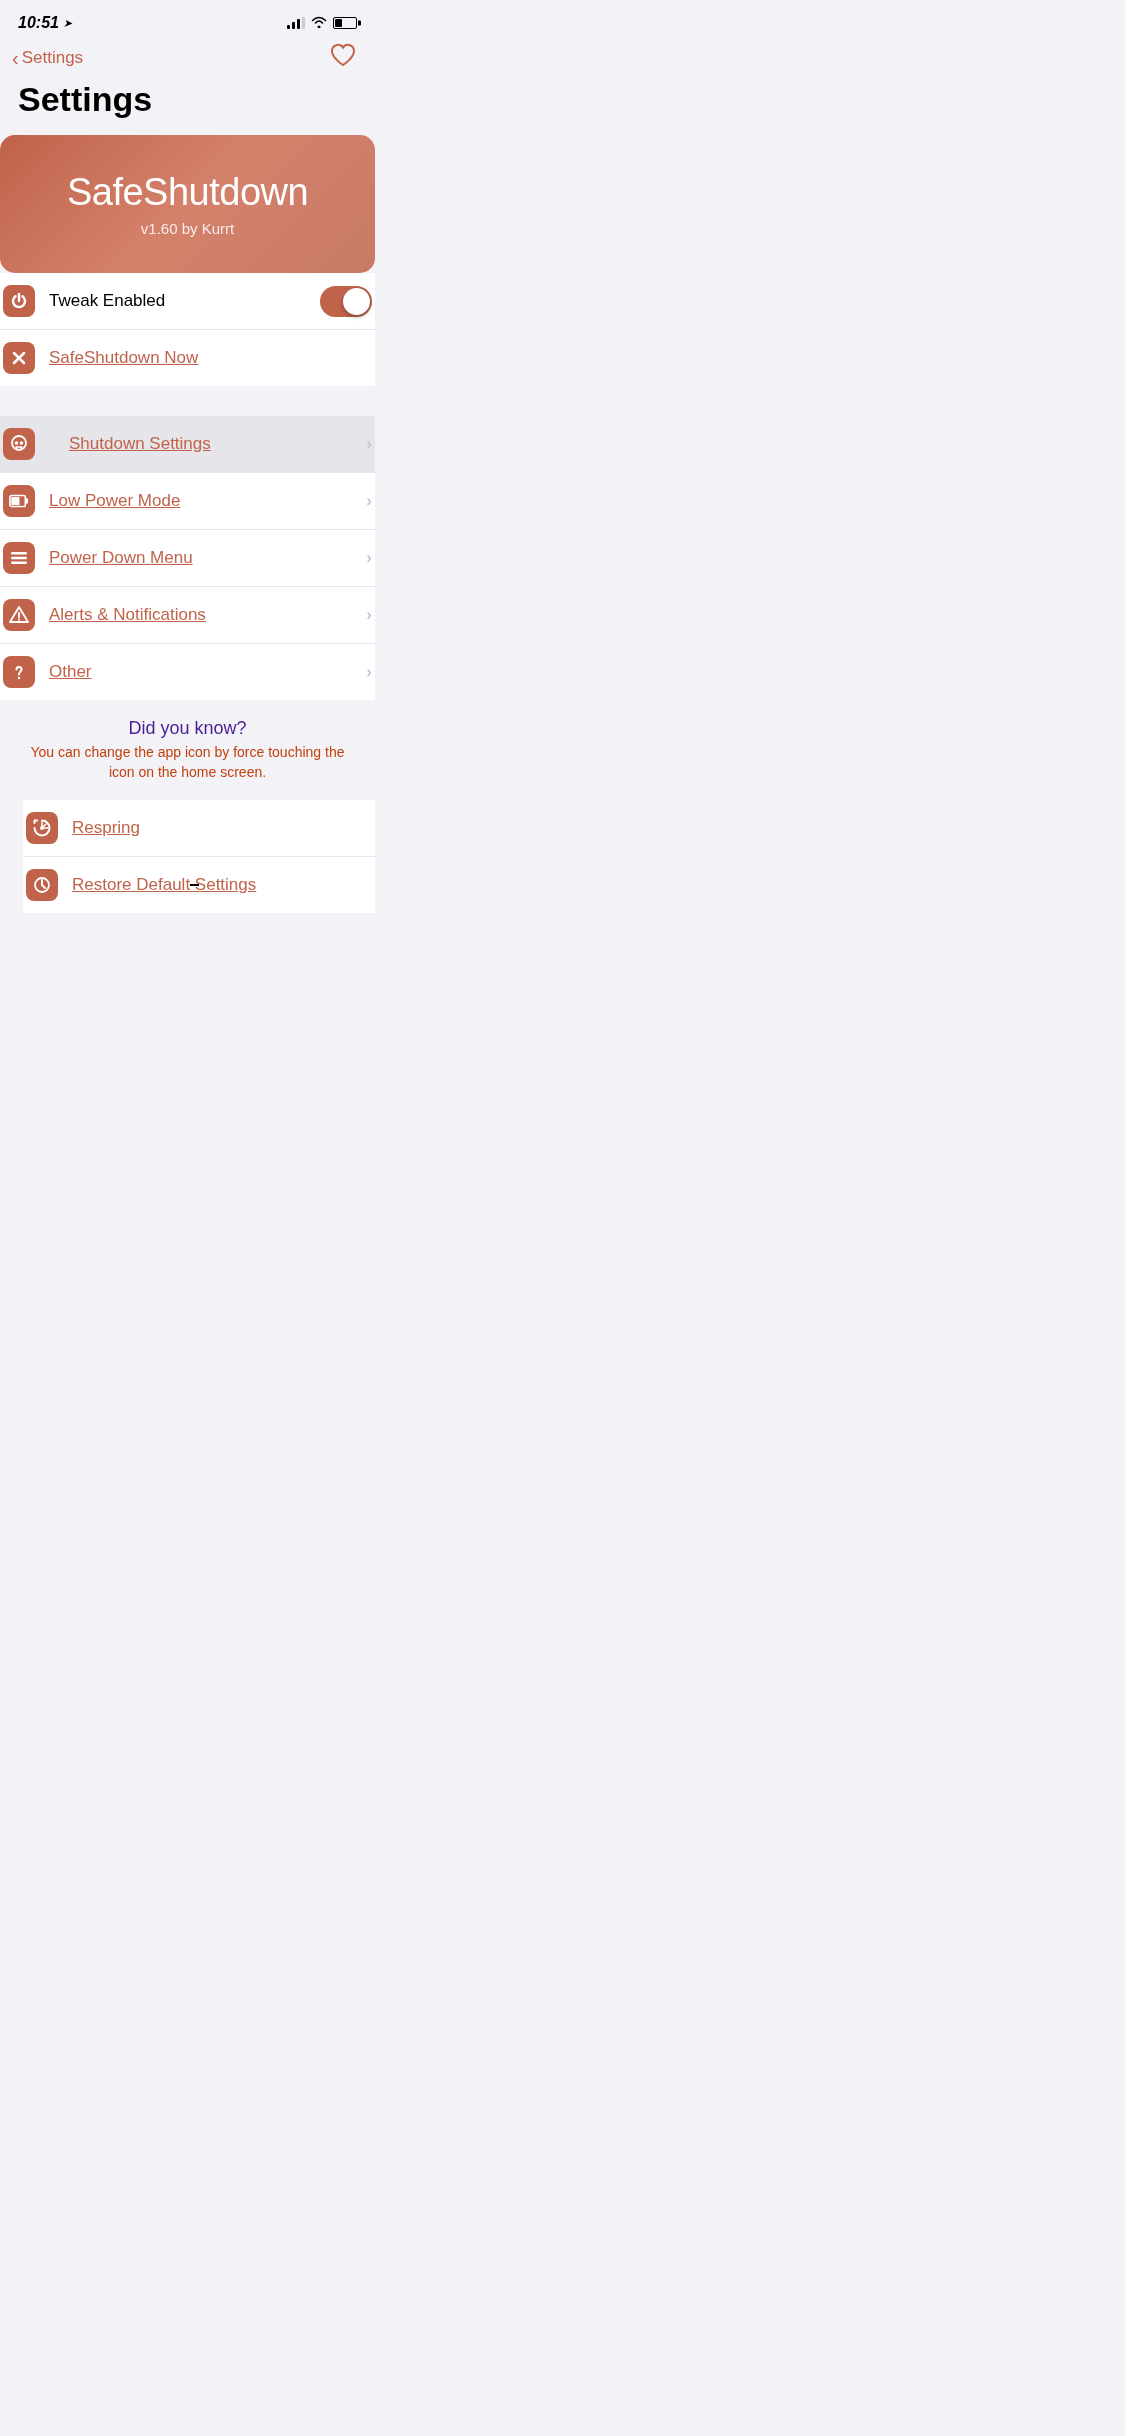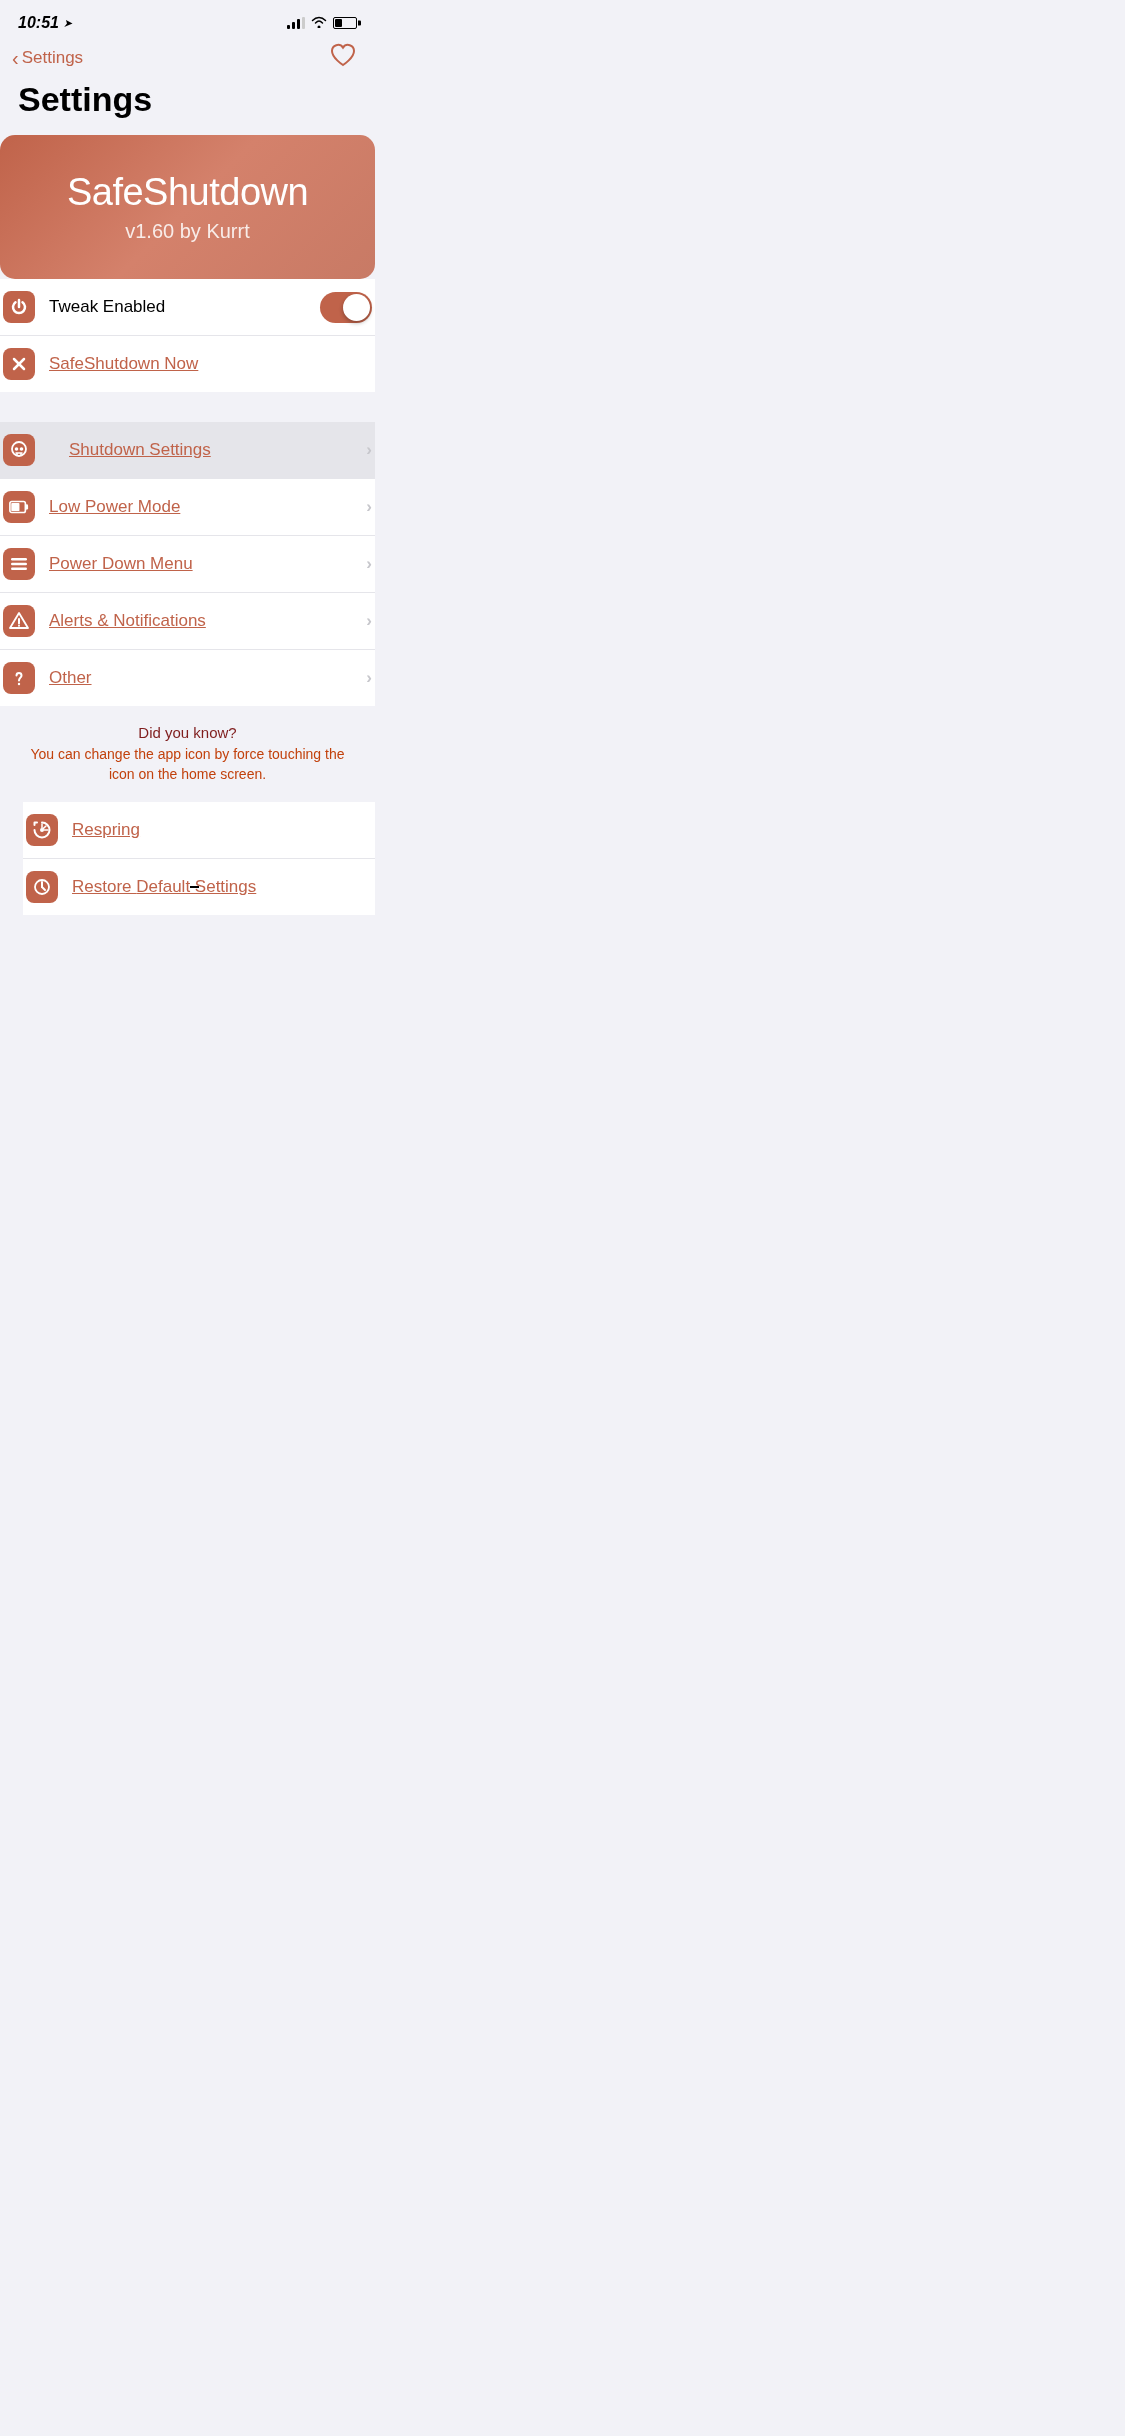--- a/index.html
+++ b/index.html
@@ -123,21 +123,21 @@
       text-align: center;
       border-radius: 15px;
     }
     .hero-title {
       font-size: 38px;
       font-weight: 300;
       color: #fff;
       letter-spacing: -0.5px;
     }
     .hero-subtitle {
-      font-size: 20px;
+      font-size: 15px;
       color: rgba(255,255,255,0.85);
       margin-top: 6px;
     }
 
     
     .section {
       background: #fff;
       margin-bottom: 0;
     }
     .section-divider {
@@ -211,22 +211,22 @@
       font-weight: 600;
     }
 
     
     .footer-tip {
       background: #f2f2f7;
       padding: 18px 24px;
       text-align: center;
     }
     .footer-tip-title {
-      font-size: 15px;
-      color: #7f1d1d;
+      font-size: 18px;
+      color: #4c1d95;
       margin-bottom: 4px;
     }
     .footer-tip-text {
       font-size: 14px;
       color: #c2410c;
       line-height: 1.4;
     }
 
     
     .bottom-section {

